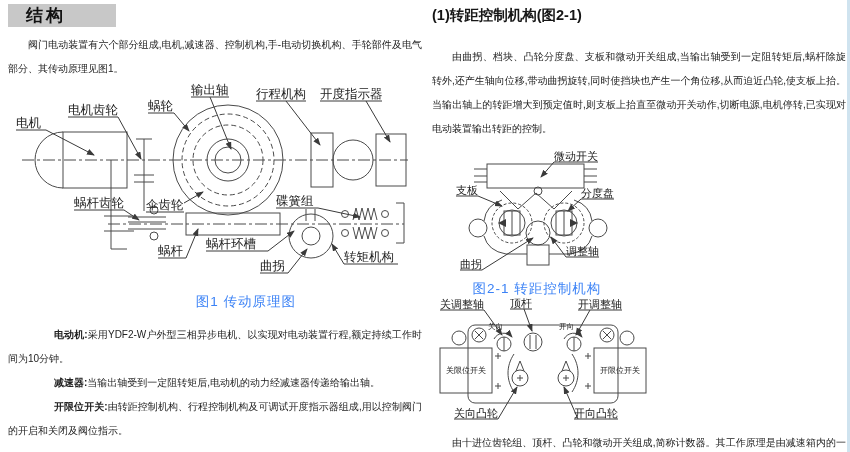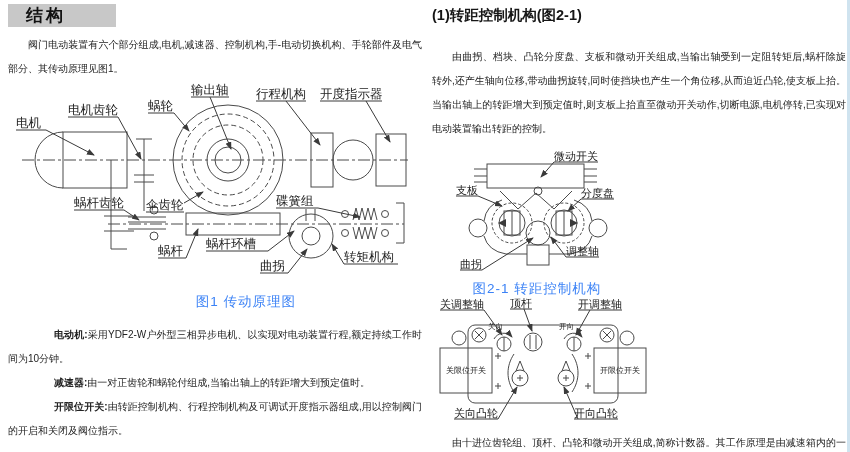--- a/index.html
+++ b/index.html
@@ -146,21 +146,21 @@
           <text x="198" y="165">蜗杆环槽</text>
           <text x="252" y="187">曲拐</text>
           <text x="336" y="178">转矩机构</text>
         </g>
       </svg>
       <div class="fig-caption fig1-caption">图1 传动原理图</div>
     </div>
 
     <div class="left-paras">
       <p class="para indent"><span class="lead">电动机:</span><span>采用YDF2-W户外型三相异步电机、以实现对电动装置行程,额定持续工作时间为10分钟。</span></p>
-      <p class="para indent"><span class="lead">减速器:</span><span>由一对正齿轮和蜗轮付组成,当输出轴上的转距增大到预定值时。</span></p>
+      <p class="para indent"><span class="lead">减速器:</span><span>当输出轴受到一定阻转矩后,电动机的动力经减速器传递给输出轴。</span></p>
       <p class="para indent"><span class="lead">开限位开关:</span><span>由转距控制机构、行程控制机构及可调试开度指示器组成,用以控制阀门的开启和关闭及阀位指示。</span></p>
     </div>
   </div>
 
   <div class="col col-right">
     <div class="r-heading">(1)转距控制机构(图2-1)</div>
     <p class="para indent p1">由曲拐、档块、凸轮分度盘、支板和微动开关组成,当输出轴受到一定阻转矩后,蜗杆除旋转外,还产生轴向位移,带动曲拐旋转,同时使挡块也产生一个角位移,从而迫近凸轮,使支板上抬。当输出轴上的转距增大到预定值时,则支板上抬直至微动开关动作,切断电源,电机停转,已实现对电动装置输出转距的控制。</p>
 
     <div class="figrow">
 

